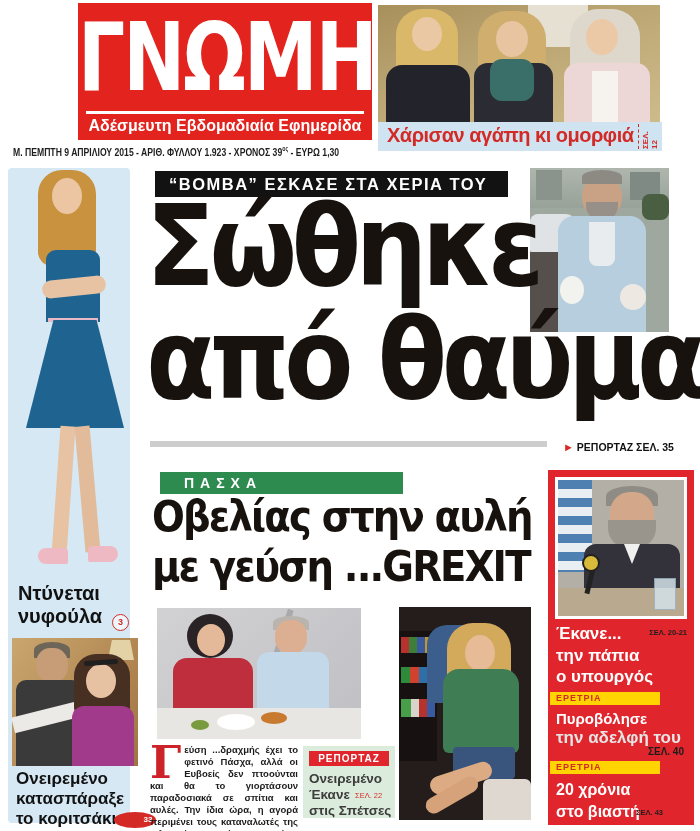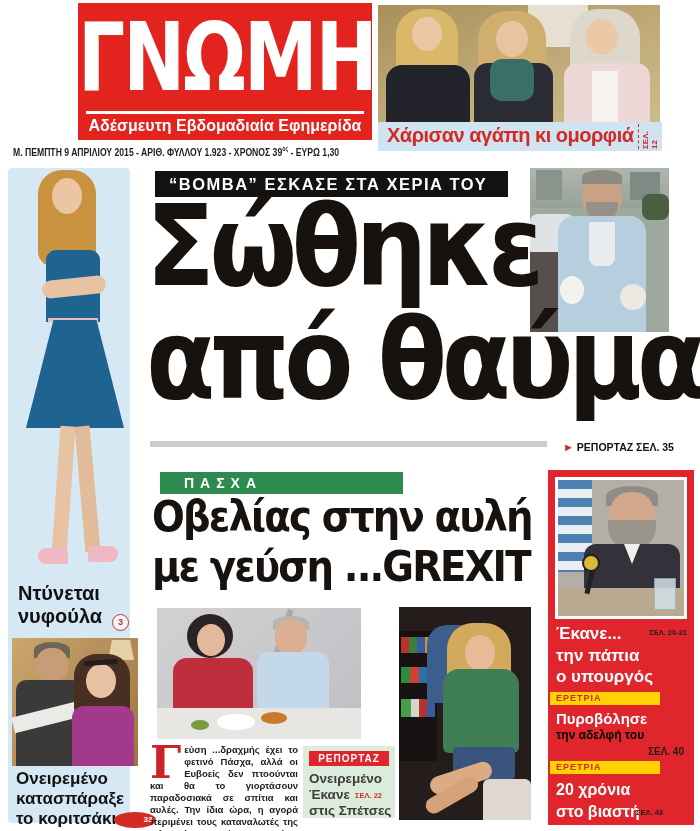--- a/index.html
+++ b/index.html
@@ -63,21 +63,21 @@
   .body-text{left:150px;top:744px;width:148px;color:#1c1c1c;font-weight:bold;
     font-size:9.5px;line-height:12px;text-align:justify;}
   .dropcap{float:left;color:#cc2229;font-family:"DejaVu Serif",serif;font-weight:bold;
     font-size:44px;line-height:34px;margin:2px 3px 0 0;}
 
   .spetses{left:303px;top:746px;width:92px;height:72px;background:#dcecdc;}
   .spetses-header{left:6px;top:5px;width:80px;height:15px;background:#e0262c;color:#fff;
     font-weight:bold;font-size:10px;letter-spacing:1px;text-align:center;line-height:15px;}
   .spetses-l1{left:6px;top:25px;font-weight:bold;font-size:13.5px;color:#3c3c3c;}
   .spetses-l2{left:6px;top:41px;font-weight:bold;font-size:13.5px;color:#3c3c3c;}
-  .spetses-ref{left:52px;top:45px;font-weight:bold;font-size:7.5px;color:#d42a26;}
+  .spetses-ref{left:52px;top:45px;font-weight:normal;font-size:7.5px;color:#d42a26;}
   .spetses-l3{left:6px;top:57px;font-weight:bold;font-size:13.5px;color:#3c3c3c;}
 
   
   .left-col{left:8px;top:168px;width:122px;height:655px;background:#d6e8f4;border-radius:4px;}
   .cap1{left:10px;top:414px;color:#121212;font-weight:bold;font-size:20px;line-height:23px;}
   .badge-ring{left:104px;top:446px;width:15px;height:15px;border:1.5px solid #d42a26;border-radius:50%;
     color:#d42a26;font-weight:bold;font-size:9px;text-align:center;line-height:15px;background:#eef6fb;}
   .photo-girl{left:4px;top:470px;width:126px;height:128px;
     background:linear-gradient(125deg,#c9a76e 0%,#b28753 60%,#9e7444 100%);}
   .cap2{left:8px;top:601px;color:#121212;font-weight:bold;font-size:17px;line-height:20px;}
@@ -88,21 +88,21 @@
   .red-col{left:548px;top:470px;width:146px;height:355px;background:#e0262c;}
   .photo-minister{left:7px;top:7px;width:132px;height:142px;border:3px solid #fff;
     box-sizing:border-box;background:#b3afa6;}
   .rc-t1{left:8px;top:154px;color:#fff;font-weight:bold;font-size:17px;}
   .rc-ref1{right:7px;top:158px;color:#1d1d1d;font-weight:bold;font-size:7.5px;}
   .rc-t2{left:8px;top:176px;color:#fff;font-weight:bold;font-size:17px;}
   .rc-t3{left:8px;top:197px;color:#fff;font-weight:bold;font-size:17px;}
   .ybar1{left:2px;top:222px;width:110px;height:13px;background:#ffd400;color:#d42a26;
     font-weight:bold;font-size:9px;letter-spacing:1px;line-height:13px;padding-left:6px;box-sizing:border-box;}
   .rc-t4{left:8px;top:240px;color:#fff;font-weight:bold;font-size:15px;}
-  .rc-t5{left:8px;top:258px;color:#000000;font-weight:bold;font-size:12px;}
+  .rc-t5{left:8px;top:258px;color:#e5e5e5;font-weight:bold;font-size:17px;}
   .rc-ref2{right:10px;top:276px;color:#1d1d1d;font-weight:bold;font-size:10px;}
   .ybar2{left:2px;top:291px;width:110px;height:13px;background:#ffd400;color:#d42a26;
     font-weight:bold;font-size:9px;letter-spacing:1px;line-height:13px;padding-left:6px;box-sizing:border-box;}
   .rc-t6{left:8px;top:311px;color:#fff;font-weight:bold;font-size:16px;}
   .rc-t7{left:8px;top:333px;color:#fff;font-weight:bold;font-size:16px;}
   .rc-ref3{left:88px;top:338px;color:#1d1d1d;font-weight:bold;font-size:7.5px;}
 </style>
 </head>
 <body>
 

